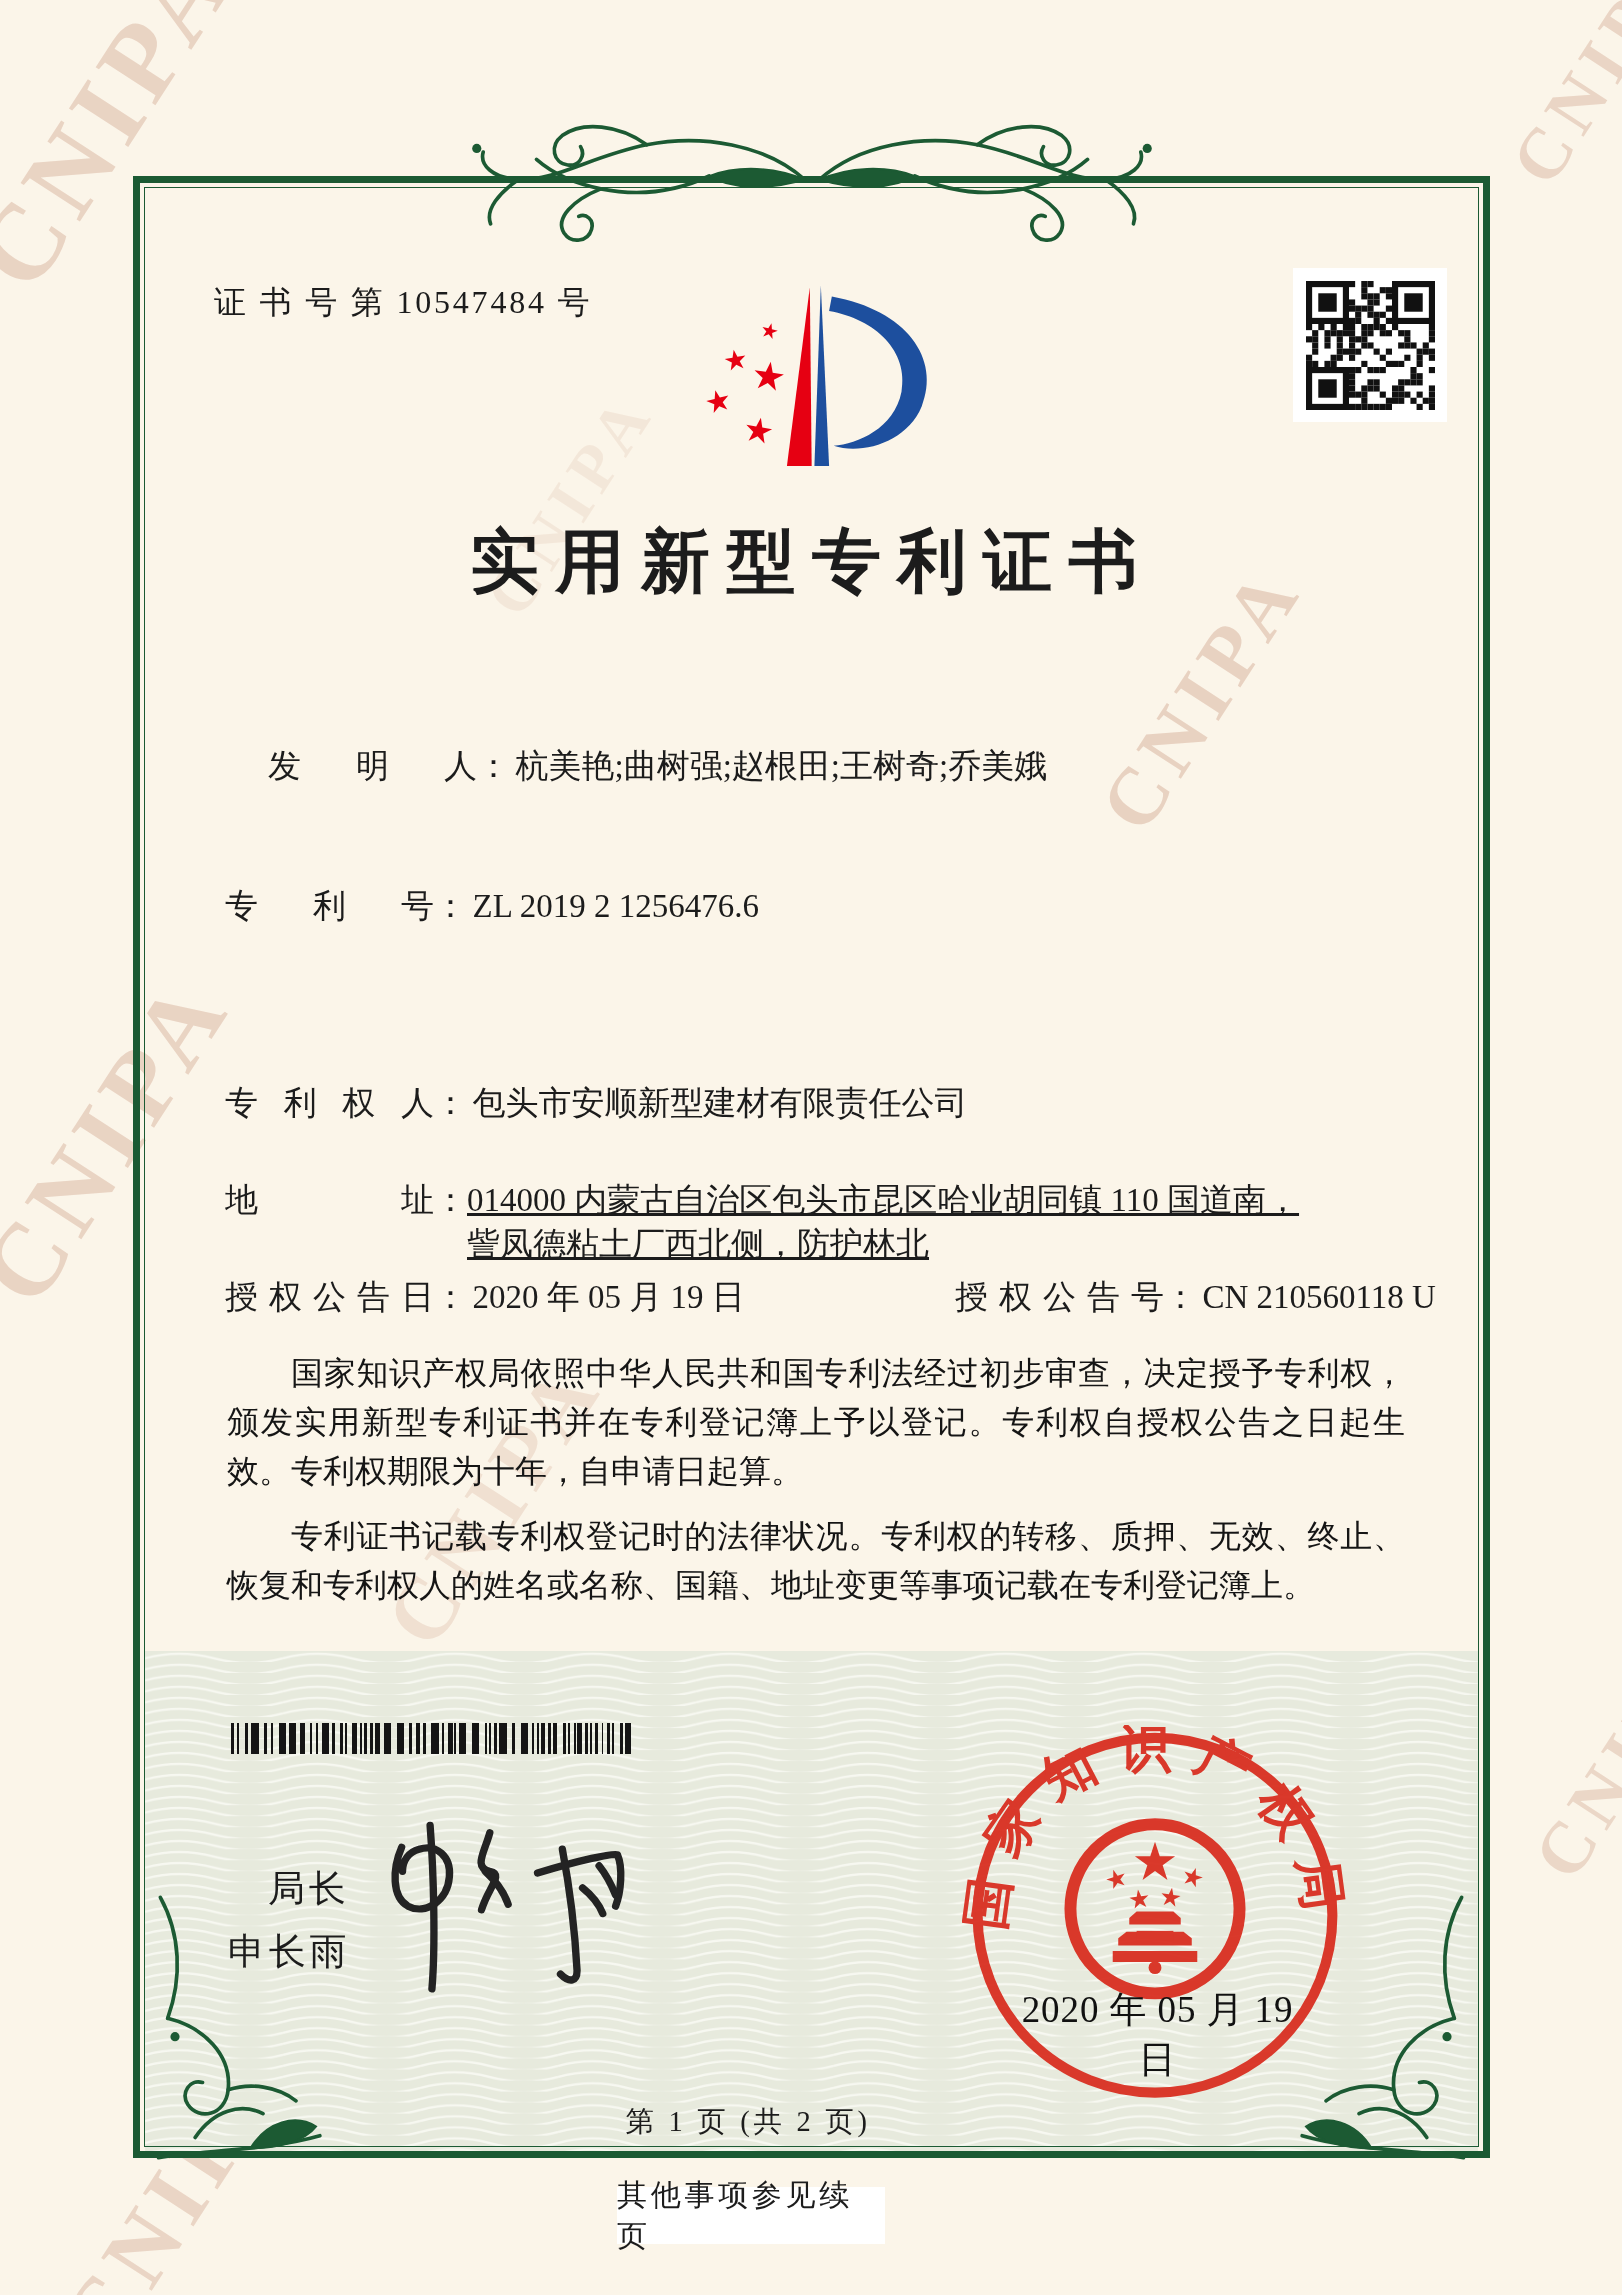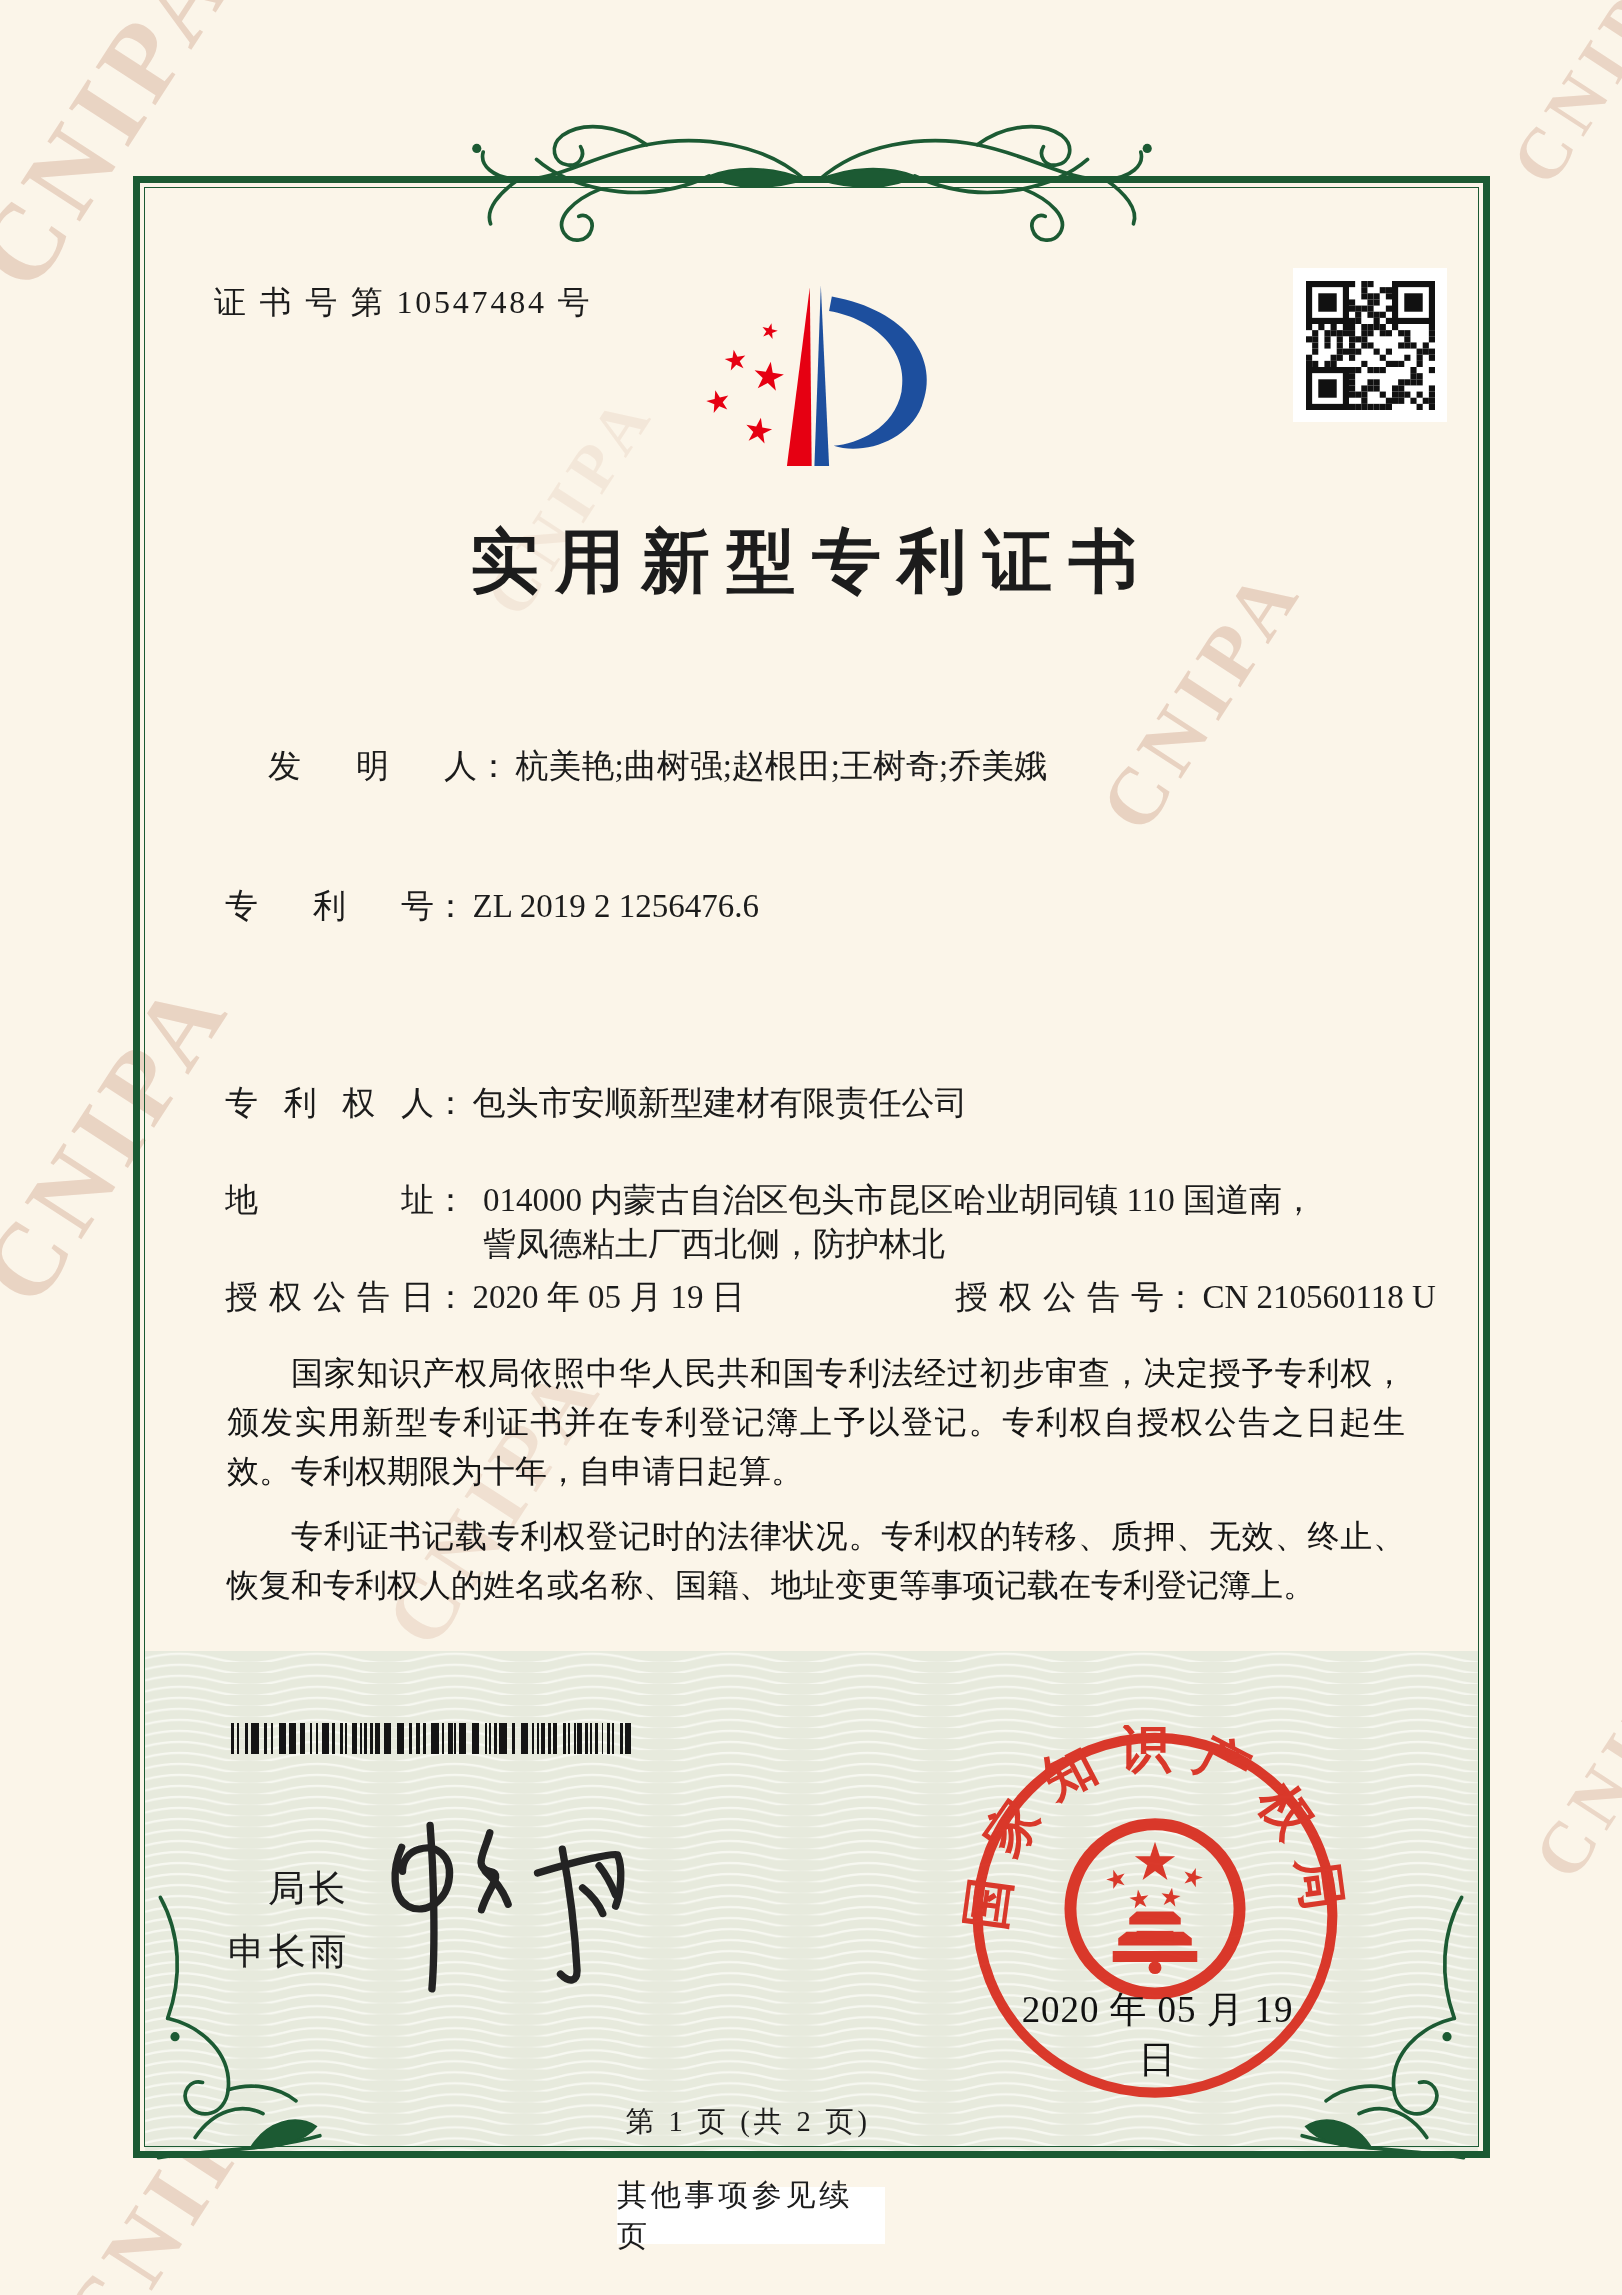--- a/index.html
+++ b/index.html
@@ -47,21 +47,21 @@
   .title{
     position:absolute; left:812px; top:516px; transform:translateX(-50%);
     font-size:69px; font-weight:bold; letter-spacing:16.5px; white-space:nowrap; z-index:4;
   }
   
   .frow{position:absolute; left:225px; font-size:33px; z-index:4; white-space:nowrap;}
   .flabel{display:inline-block; width:209px; text-align:justify; text-align-last:justify; vertical-align:top;}
   .fvalue{margin-left:5.5px;}
   .r1{top:691px;} .r2{top:744px;margin-left:43px;} .r3{top:884px;} .r4{top:983px;}
   .r5{top:1081px;} .r6{top:1178px;} .r7{top:1275px;}
-  .addr-val{display:inline-block; margin-left:16px; white-space:normal; width:992px; line-height:44px; vertical-align:top;}
+  .addr-val{display:inline-block; margin-left:0; white-space:normal; width:992px; line-height:44px; vertical-align:top;text-decoration:underline;}
   .addr-val span{display:block;}
   .grant2{position:absolute; left:730px; top:0;}
   
   .bodytext{
     position:absolute; left:211px; top:1333px; width:1210px; z-index:4;
     font-size:32px; line-height:49px; text-align:justify; color:#151515;
   }
   .bodytext p{margin:16px; text-indent:2em;}
   
   .barcode{position:absolute; left:231px; top:1723px; width:395px; height:31px; z-index:4; font-size:0; white-space:nowrap;}

